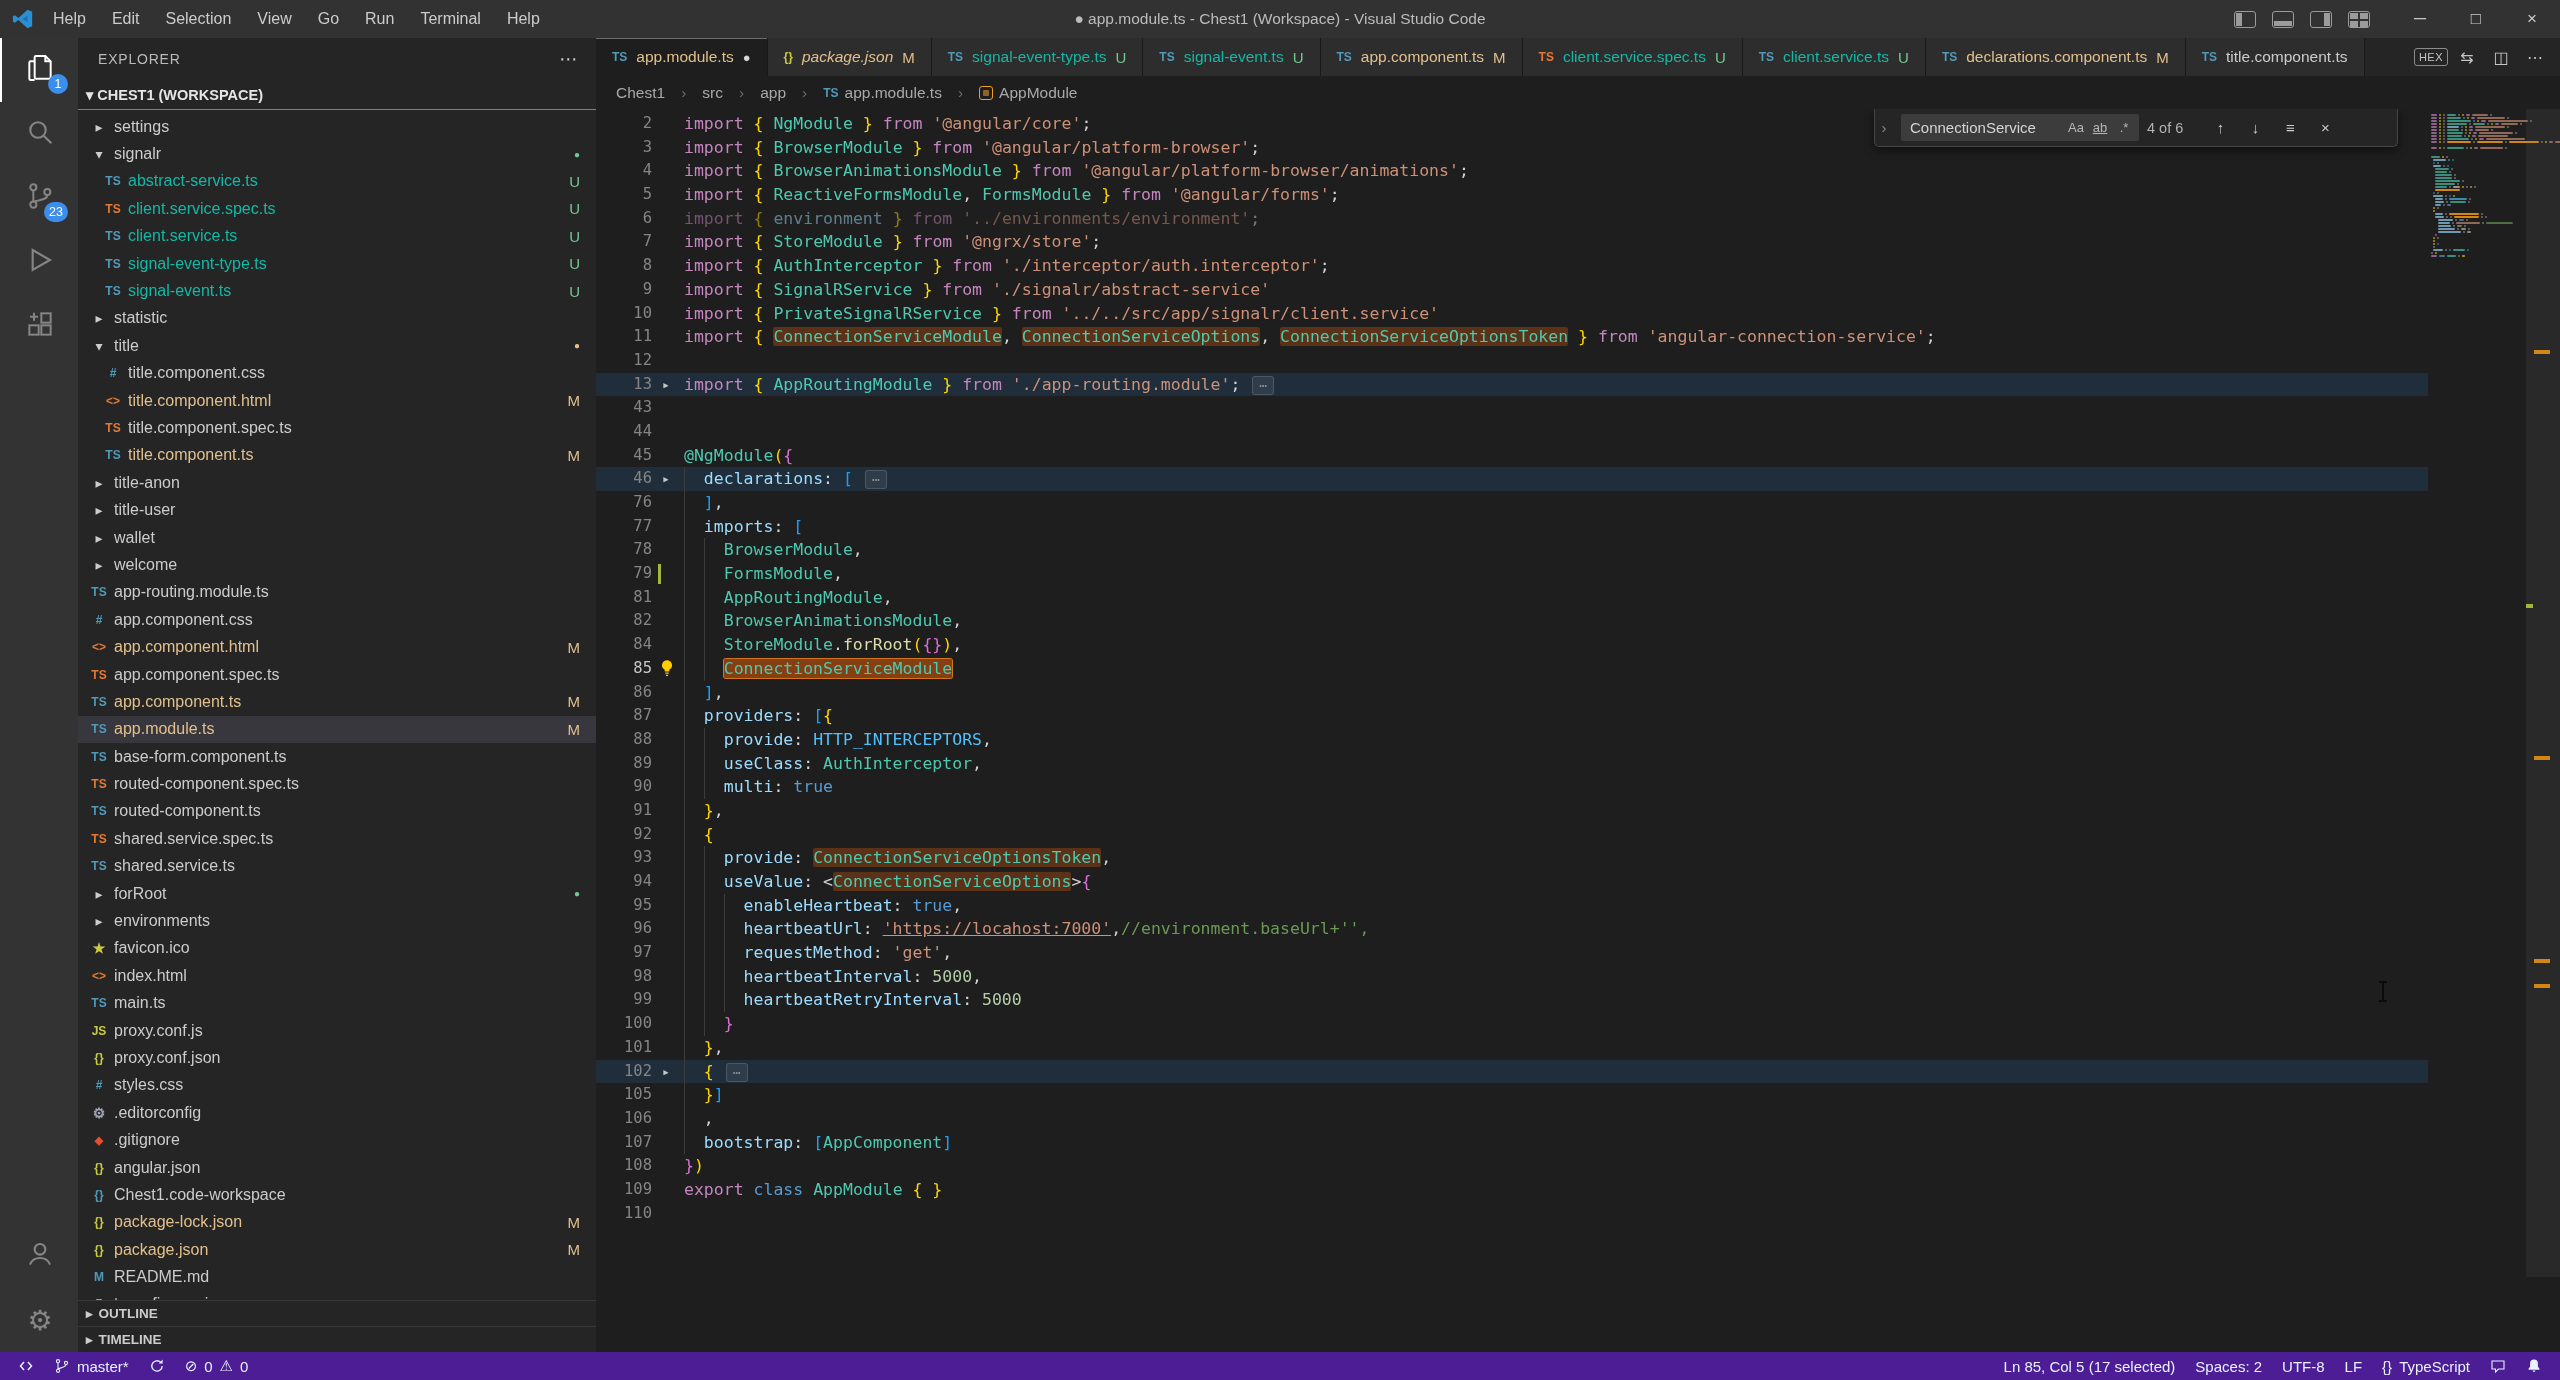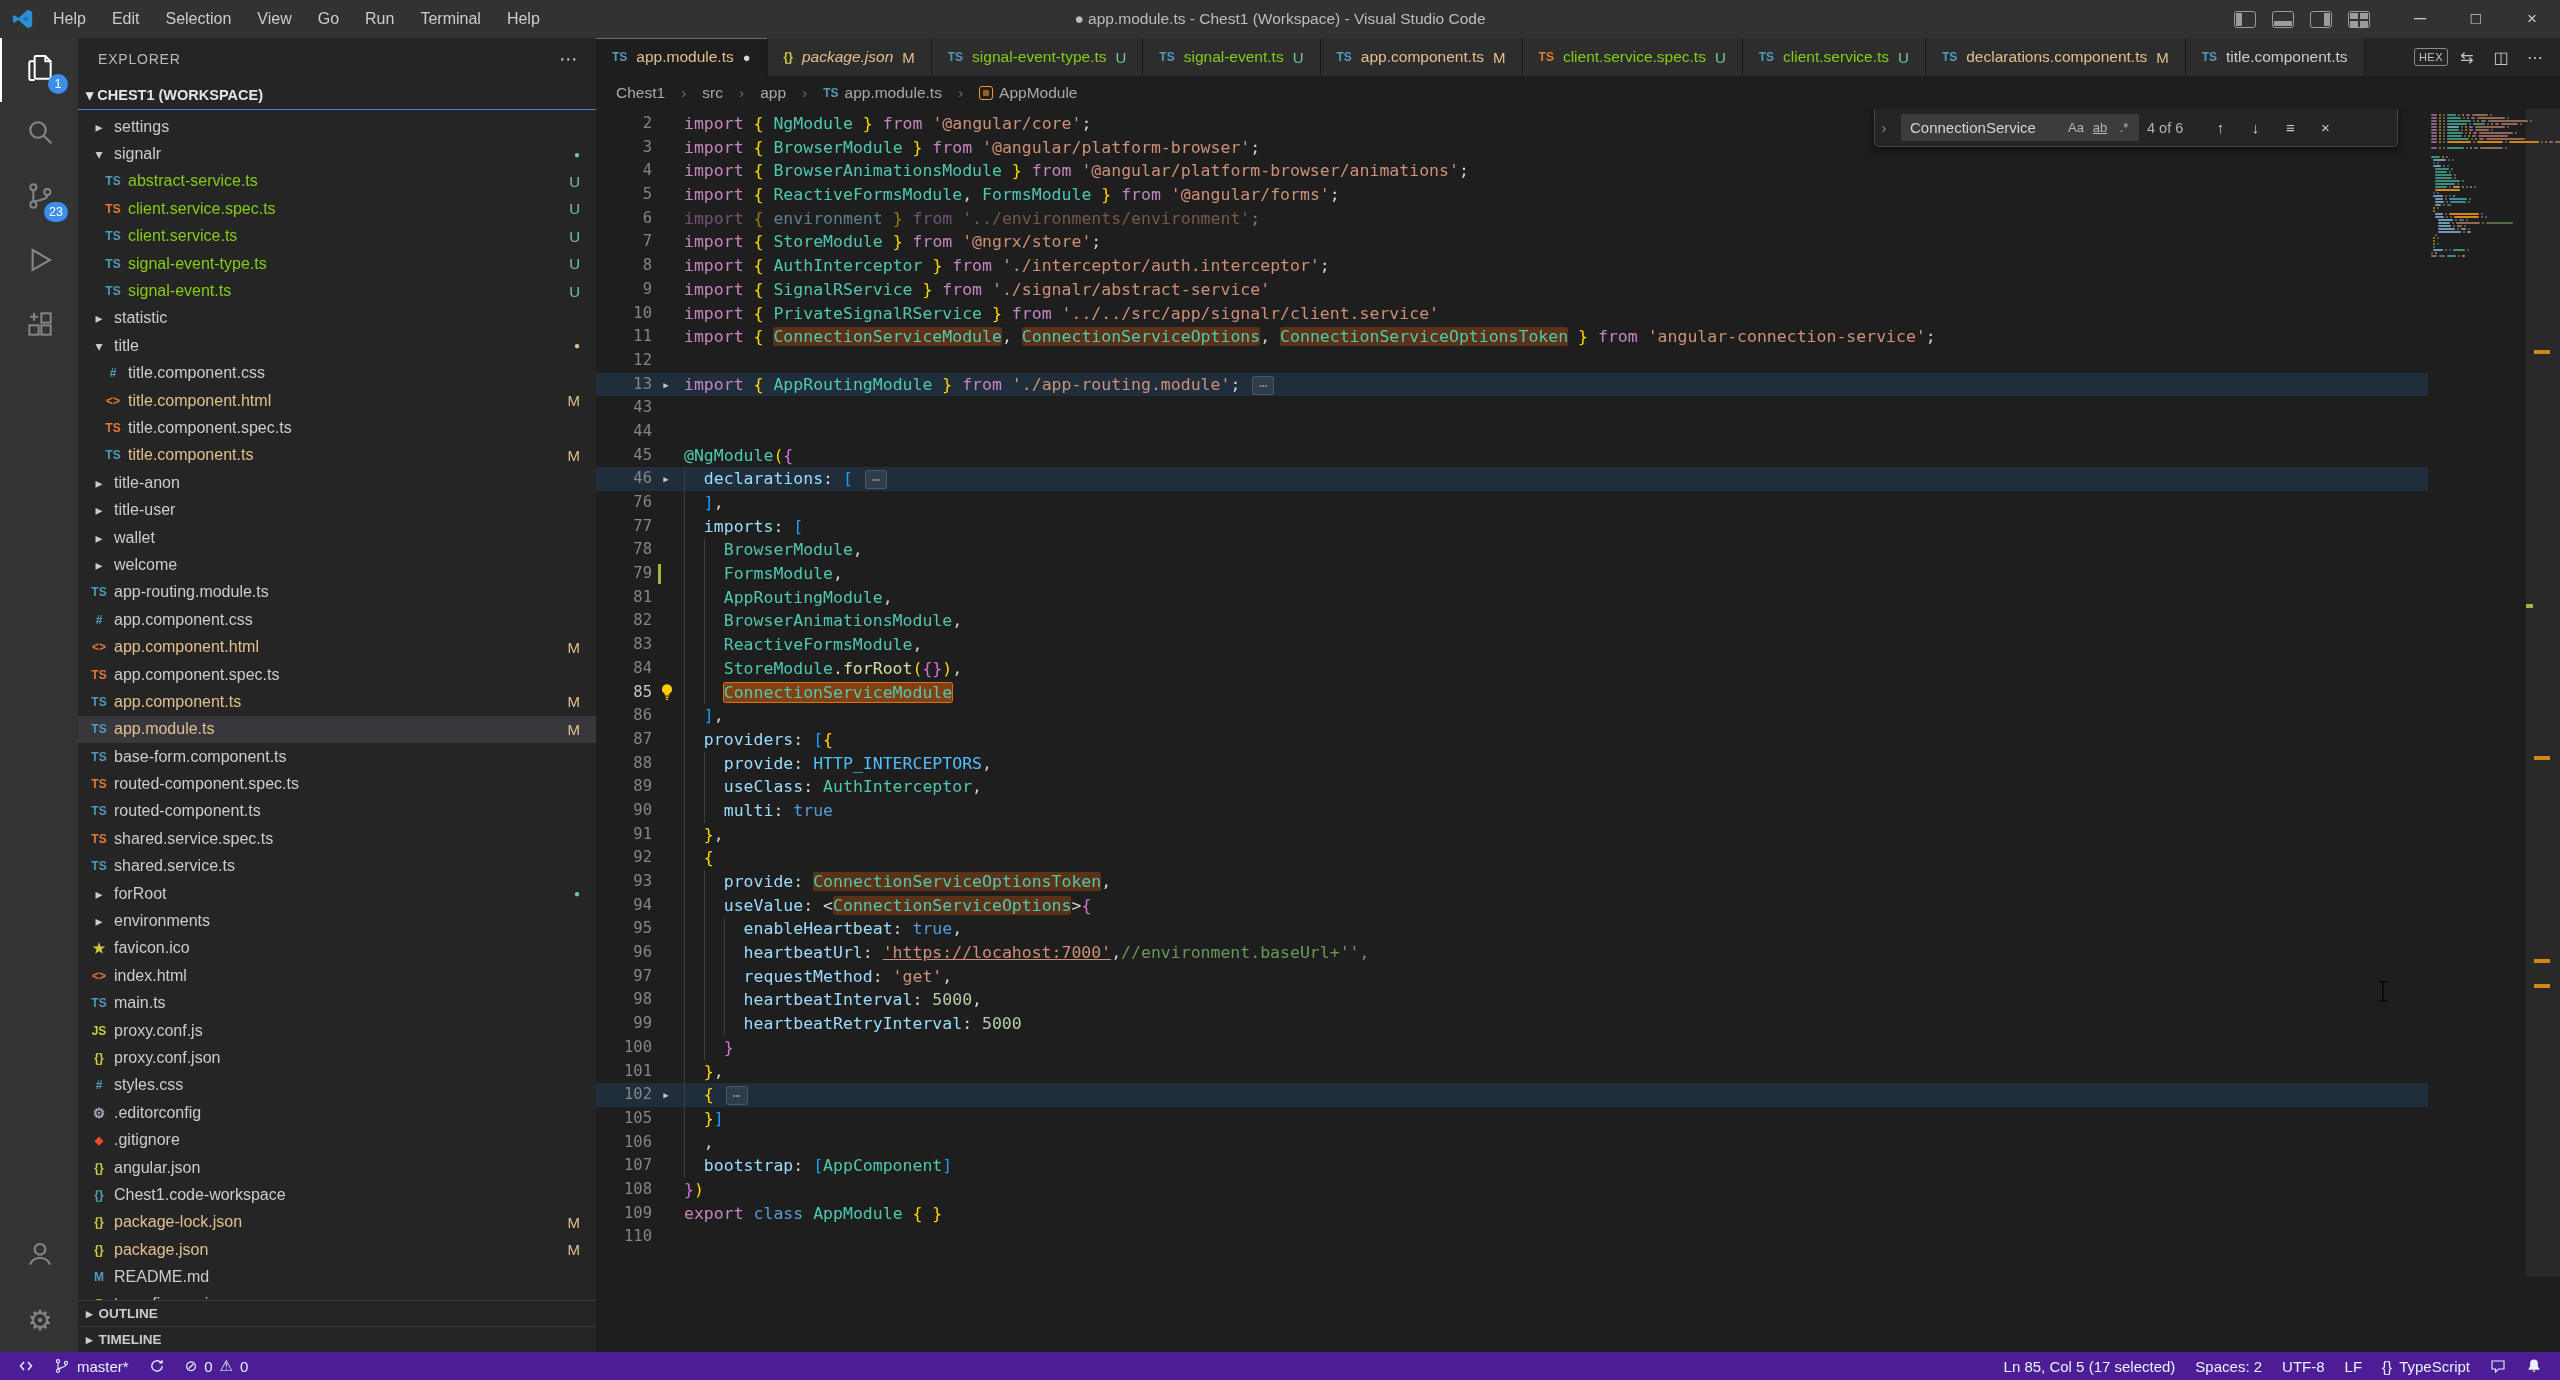--- a/index.html
+++ b/index.html
@@ -40,21 +40,21 @@
   .sidebar { width:518px; background:#252526; display:flex; flex-direction:column; flex:none; min-height:0; }
   .sidebar-header { height:42px; flex:none; display:flex; align-items:center; justify-content:space-between; padding:0 18px 0 20px; font-size:14px; letter-spacing:0.8px; color:#bbbbbb; }
   .sh-more { font-size:18px; color:#cccccc; }
   .section-header { height:30px; flex:none; display:flex; align-items:center; gap:4px; font-weight:bold; font-size:14.5px; color:#e5e5e5; padding-left:8px; border-bottom:1px solid #3b8eea; }
   .tree { flex:1; overflow:hidden; padding-top:3px; }
   .trow { height:27.4px; display:flex; align-items:center; padding-right:16px; font-size:16px; color:#cccccc; white-space:nowrap; }
   .trow.selected { background:#37373d; }
   .tw { width:22px; flex:none; display:inline-flex; justify-content:center; margin-right:4px; }
   .tw.chev { font-size:14px; color:#cccccc; }
   .tlabel { flex:1; overflow:hidden; text-overflow:clip; }
-  .tint-u { color:#84cc16; } .tint-m { color:#e2c08d; } .tint-n { color:#cccccc; }
+  .tint-u { color:#14b8a6; } .tint-m { color:#e2c08d; } .tint-n { color:#cccccc; }
   .tbadge { margin-left:10px; font-size:15px; flex:none; }
   .tbadge.u { color:#73c991; } .tbadge.m { color:#e2c08d; }
   .tdot { font-size:10px; margin-left:10px; flex:none; }
   .bottom-sections { flex:none; }
   .bsec { height:26px; display:flex; align-items:center; gap:6px; padding-left:8px; font-weight:bold; font-size:13.5px; color:#cccccc; border-top:1px solid rgba(255,255,255,0.09); }
   .bsec .chev { font-size:13px; }
 
   
   .ficon { font-weight:bold; font-size:12px; font-family:"Liberation Sans",sans-serif; }
   .ficon.ts { color:#519aba; } .ficon.ts-spec { color:#e37933; }
@@ -674,27 +674,20 @@
             </div>
             <div class="code-line">
               <span class="gutter">
                 <span class="lnum">82</span>
                 <span class="foldcol"></span>
               </span>
               <span class="lcontent"><span class="g"></span><span class="g"></span><span class="tk tk-t">BrowserAnimationsModule</span><span class="tk tk-p">,</span></span>
             </div>
             <div class="code-line">
               <span class="gutter">
-                <span class="lnum">83</span>
-                <span class="foldcol"></span>
-              </span>
-              <span class="lcontent"><span class="g"></span><span class="g"></span><span class="tk tk-t">ReactiveFormsModule</span><span class="tk tk-p">,</span></span>
-            </div>
-            <div class="code-line">
-              <span class="gutter">
                 <span class="lnum">84</span>
                 <span class="foldcol"></span>
               </span>
               <span class="lcontent"><span class="g"></span><span class="g"></span><span class="tk tk-t">StoreModule</span><span class="tk tk-p">.</span><span class="tk tk-f">forRoot</span><span class="tk tk-b1">(</span><span class="tk tk-b2">{}</span><span class="tk tk-b1">)</span><span class="tk tk-p">,</span></span>
             </div>
             <div class="code-line">
               <span class="gutter">
                 <span class="lnum active">85</span>
                 <span class="foldcol"></span>
               </span>

